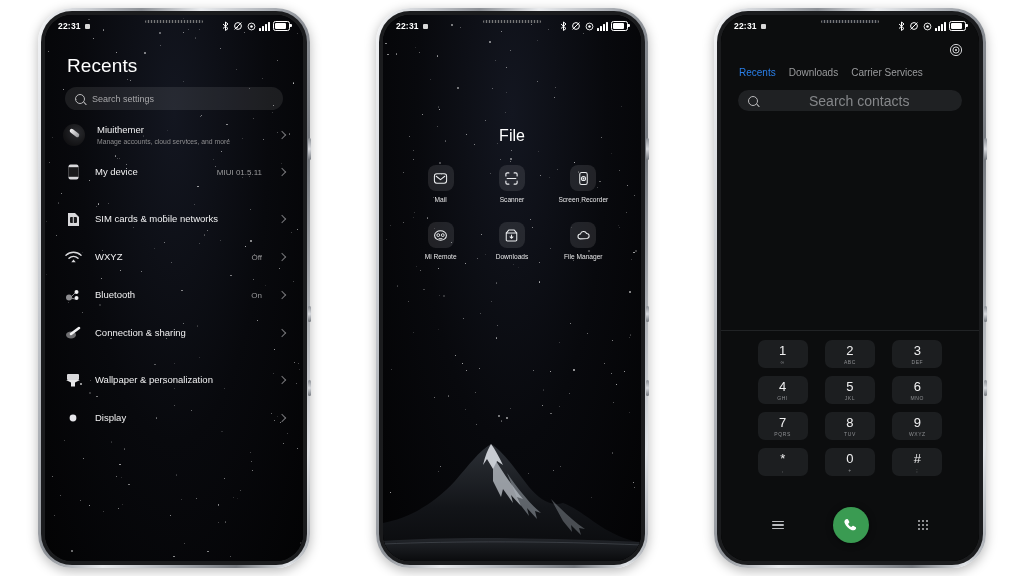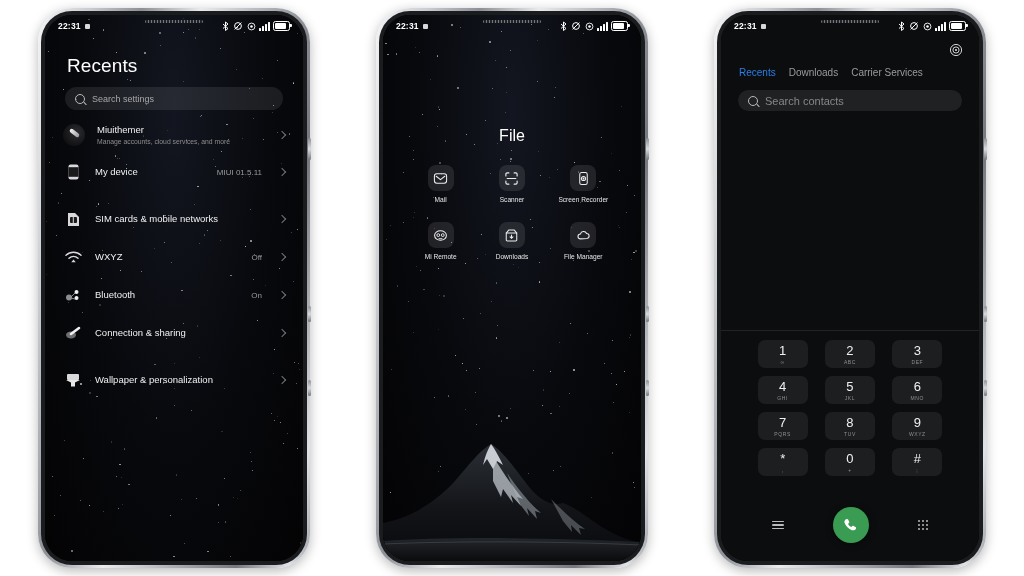--- a/index.html
+++ b/index.html
@@ -91,21 +91,21 @@
   .mtn{position:absolute;left:0;right:0;bottom:0;height:150px;}
 
   
   .p3bg{position:absolute;inset:0;background:#0c0d0e;}
   .gear{position:absolute;right:16px;top:28px;width:14px;height:14px;}
   .tabs{position:absolute;left:18px;right:12px;top:52px;display:flex;gap:13px;align-items:baseline;}
   .tab{font-size:10px;color:#9a9b9d;white-space:nowrap;}
   .tab.active{color:#2a7fe8;}
   .p3search{position:absolute;left:17px;right:17px;top:75px;height:21px;border-radius:11px;
     background:#1f2123;display:flex;align-items:center;padding:0 10px;gap:7px;}
-  .p3search .ph{color:#85878a;font-size:11px;}
+  .p3search .ph{color:#85878a;font-size:14px;margin-left:44px;}
   .empty{position:absolute;left:0;right:0;top:225px;text-align:center;}
   .empty .cap{color:#a9abad;font-size:7.2px;margin-top:7px;}
   .divider{position:absolute;left:0;right:0;top:315px;height:1px;background:#212325;}
   .keypad{position:absolute;left:28px;right:28px;top:325px;
     display:grid;grid-template-columns:repeat(3,1fr);row-gap:8px;justify-items:center;}
   .key{width:50px;height:28px;border-radius:7px;background:#1c1e20;
     display:flex;flex-direction:column;align-items:center;justify-content:center;}
   .key .d{color:#f0f0f1;font-size:13px;line-height:14px;font-weight:400;}
   .key .s{color:#8d8f92;font-size:5px;letter-spacing:.6px;line-height:6px;margin-top:1px;}
   .dockbar{position:absolute;left:0;right:0;bottom:14px;height:44px;display:flex;align-items:center;
@@ -436,20 +436,31 @@
                 <path d="M1 8h14l-5 2.5v4H6v-4z" fill="#e8e8ea"></path>
               </svg>
           </span>
           <span class="txt">
               <div class="lbl">Wallpaper &amp; personalization</div>
             </span>
           <span class="chev"></span>
         </div>
 
 
+        <div class="srow" style="margin-top:18px;">
+          <span class="ico">
+            <svg width="14" height="14" viewBox="0 0 14 14">
+                <circle cx="7" cy="7" r="3.4" fill="#e6e6e9"></circle>
+              </svg>
+          </span>
+          <span class="txt">
+              <div class="lbl">Display</div>
+            </span>
+          <span class="chev"></span>
+        </div>
       </div>
     </div>
   </div>
 
   <div class="phone" style="left:376px;top:8px;width:272px;height:560px;">
     <div class="frame"></div>
     <div class="frame2"></div>
     <div class="sidebtn" style="right:-1px;top:130px;height:22px;"></div>
     <div class="sidebtn" style="right:-1px;top:298px;height:16px;"></div>
     <div class="sidebtn" style="right:-1px;top:372px;height:16px;"></div>

